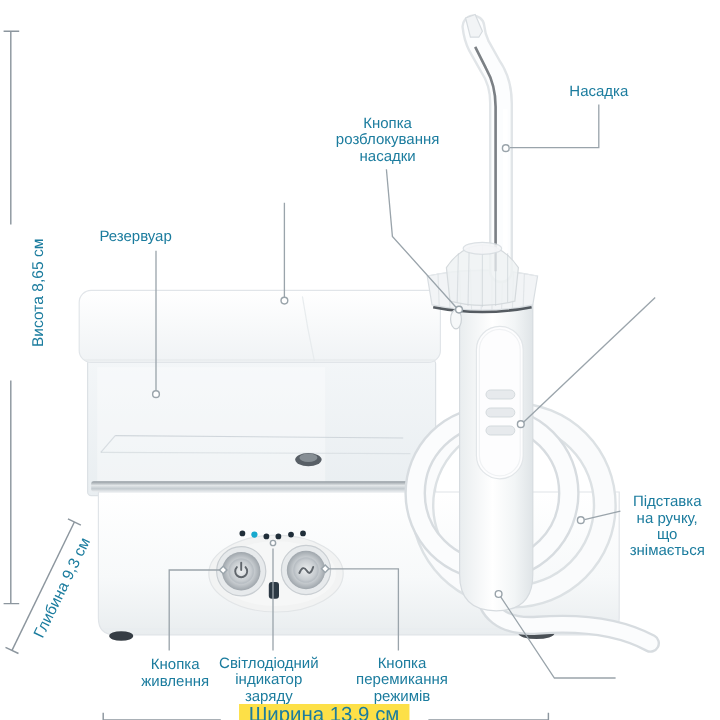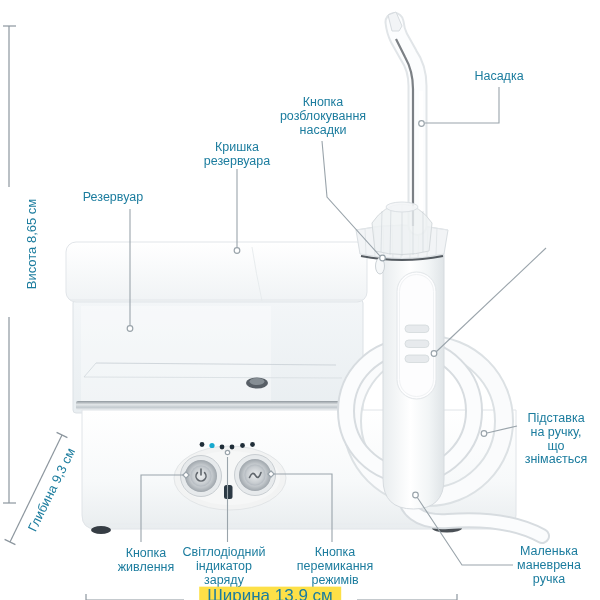--- a/index.html
+++ b/index.html
@@ -221,35 +221,30 @@
         <path d="M86,583 V596"></path>
           <path d="M457,583 V596"></path>
       </g>
     </g>
   </svg>
 
   <div class="label" style="left:499px;top:66px">Насадка</div>
   <div class="label" style="left:323px;top:106px">Кнопка
 розблокування
 насадки</div>
-  <div class="label" style="left:237px;top:144px">Кришка
-резервуара</div>
   <div class="label" style="left:113px;top:187px">Резервуар</div>
   <div class="label" style="left:556px;top:428px">Підставка
 на ручку,
 що знімається</div>
   <div class="label" style="left:146px;top:550px">Кнопка
 живлення</div>
   <div class="label" style="left:224px;top:556px">Світлодіодний
 індикатор
 заряду</div>
   <div class="label" style="left:335px;top:556px">Кнопка
 перемикання
 режимів</div>
-  <div class="label" style="left:549px;top:555px">Маленька
-маневрена
-ручка</div>
 
   <div class="label dim rot90" style="left:32px;top:233px">Висота 8,65 см</div>
   <div class="label dim rotDepth" style="left:52px;top:479px">Глибина 9,3 см</div>
   <div class="label big" style="left:270px;top:585px">Ширина 13,9 см</div>
 
 </div>
 
 </body></html>

